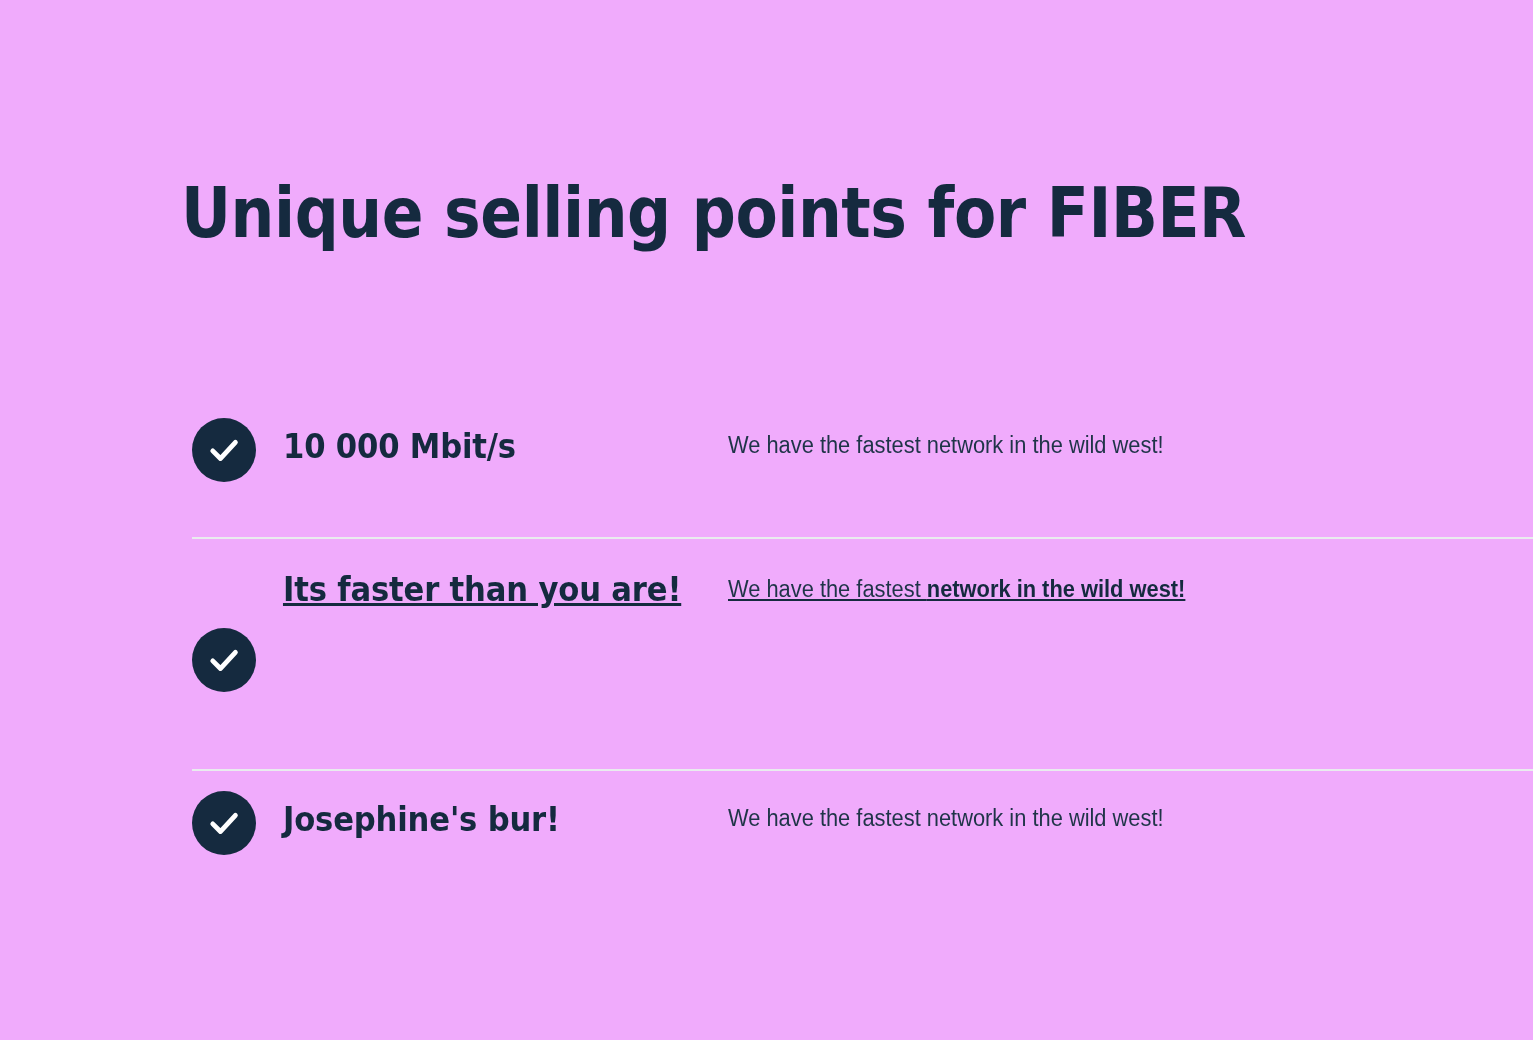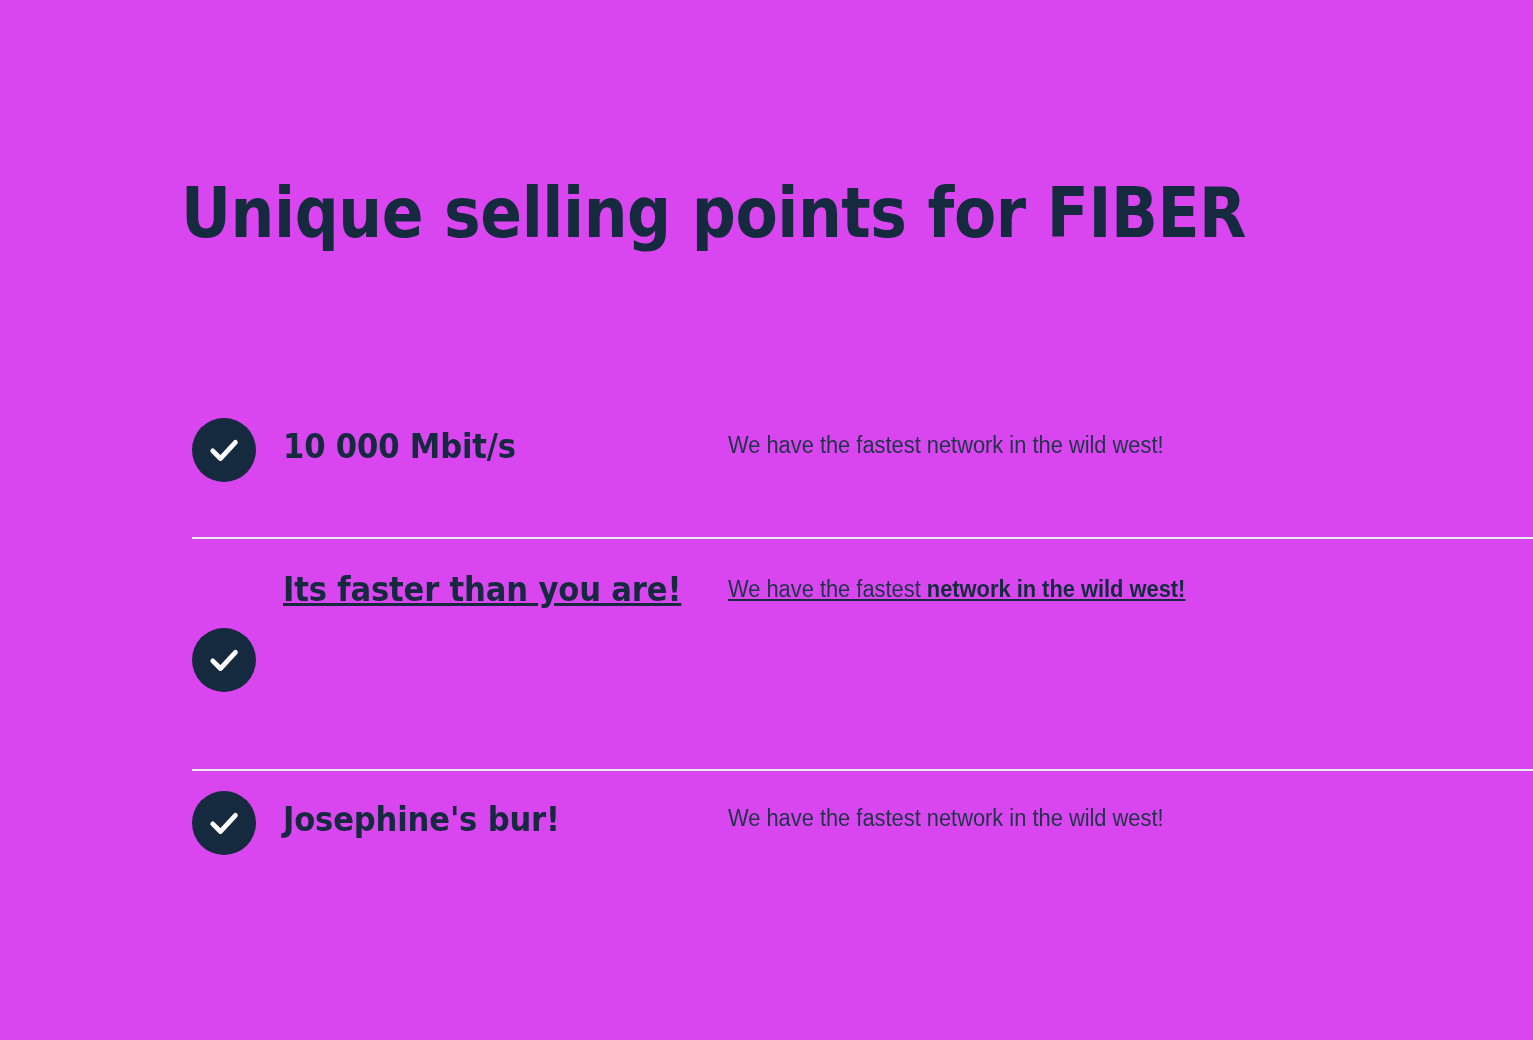--- a/index.html
+++ b/index.html
@@ -16,21 +16,21 @@
     background: #ffffff;
     font-family: "Liberation Sans", "DejaVu Sans", sans-serif;
     color: #152a3f;
     overflow: hidden;
   }
 
   .page {
     position: relative;
     width: 1533px;
     height: 1040px;
-    background: #d946ef;
+    background: #f0abfc;
   }
 
   
   .usp-title {
     position: absolute;
     left: 181px;
     top: 178px;
     width: 1200px;
     margin: 0;
     font-family: "DejaVu Sans", "Liberation Sans", sans-serif;

